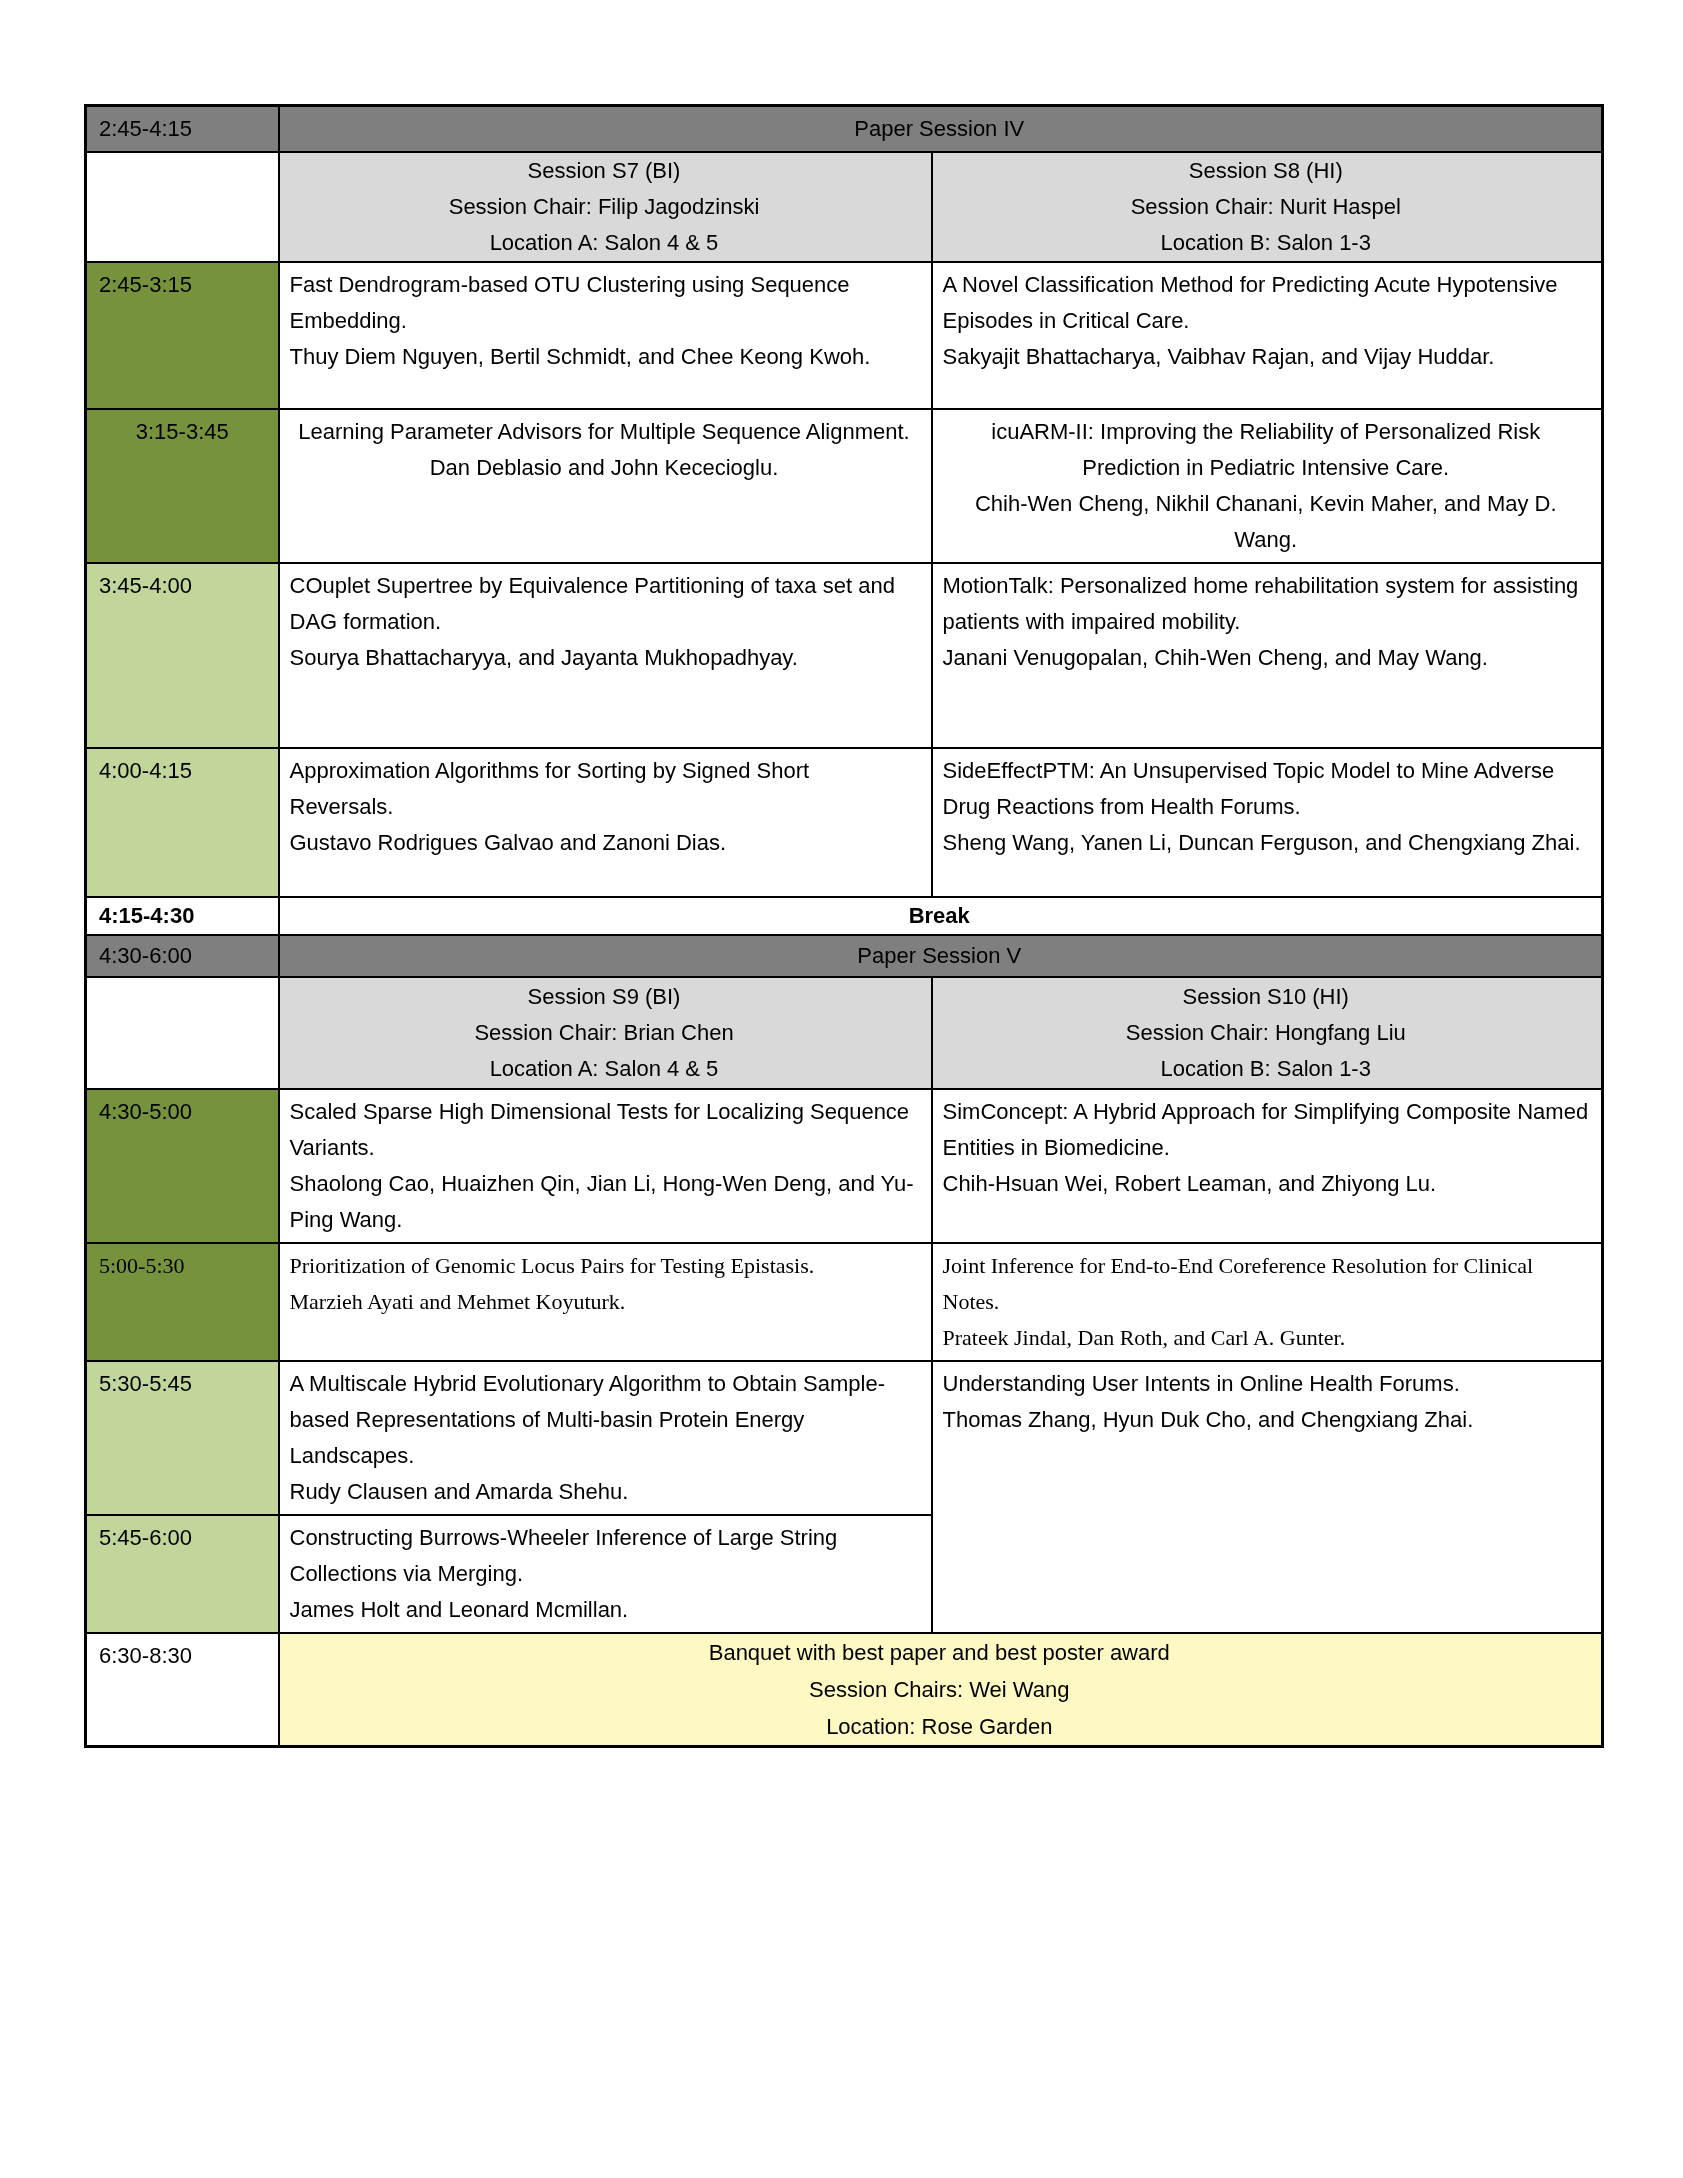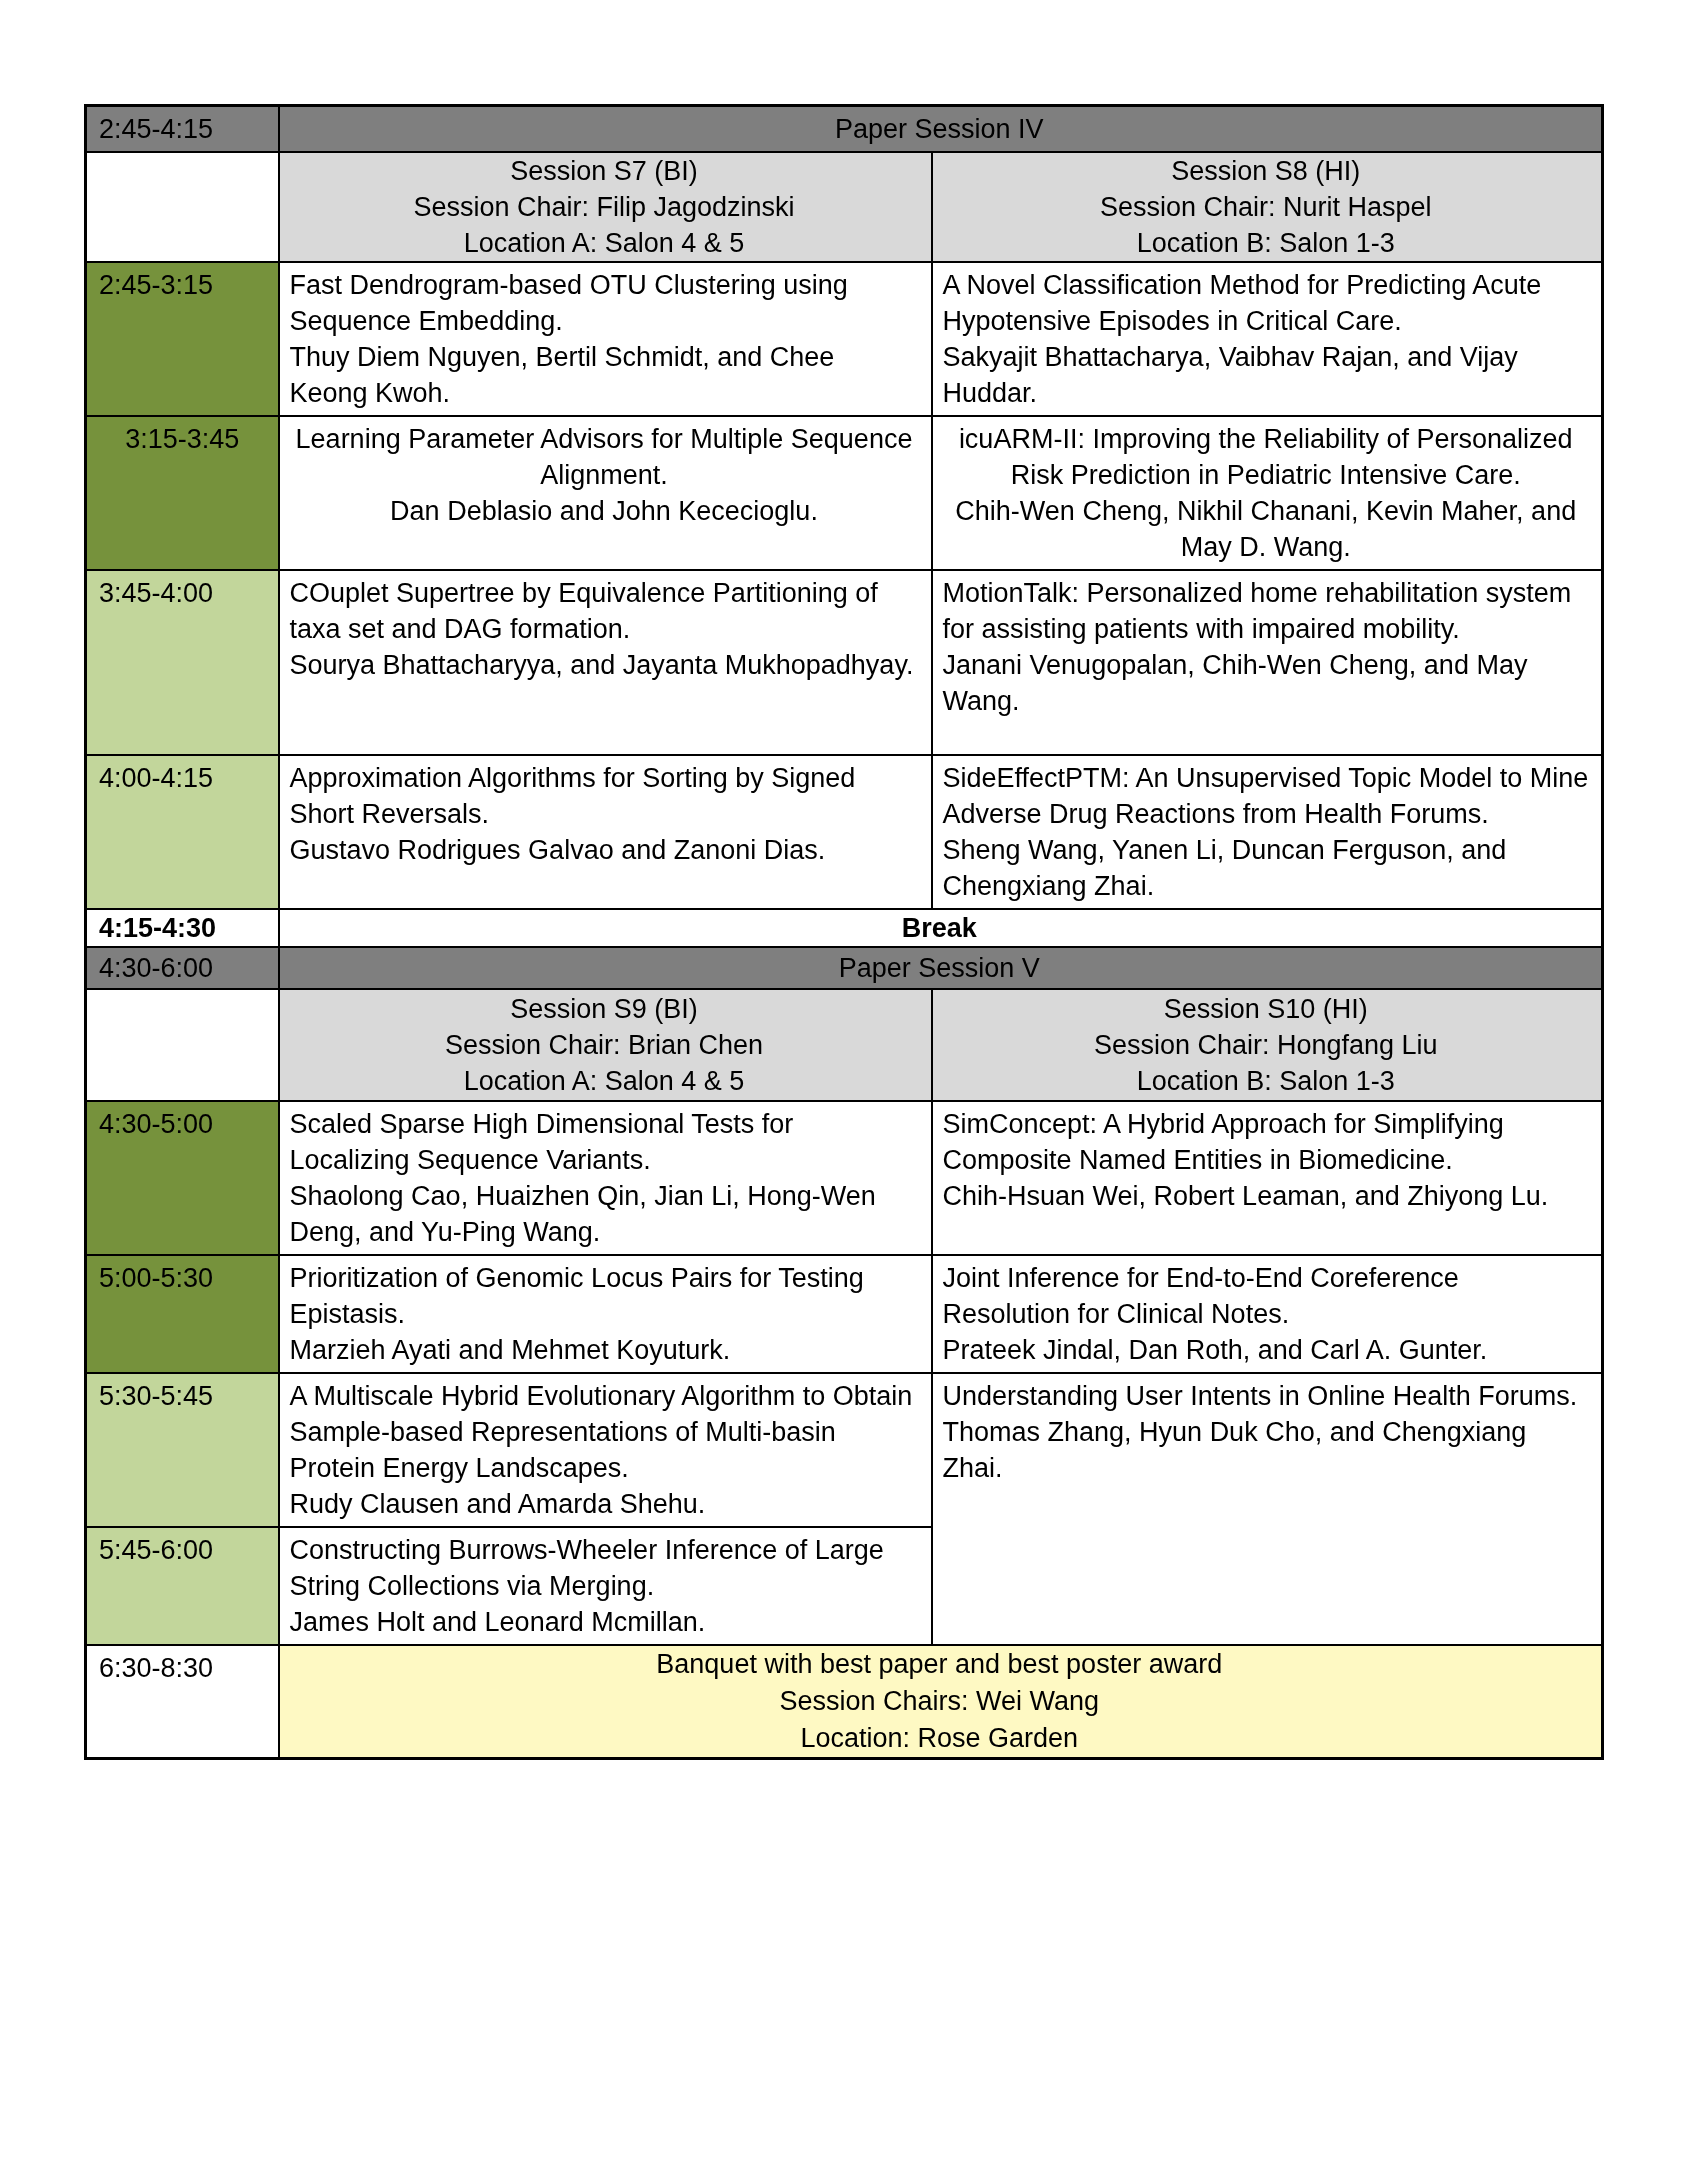--- a/index.html
+++ b/index.html
@@ -23,21 +23,21 @@
     width: 1518px;
     border: 3px solid #000;
   }
   col.c-time { width: 193px; }
   col.c-bi   { width: 653px; }
   col.c-hi   { width: 671px; }
 
   td {
     border: 2px solid #000;
     vertical-align: top;
-    font-size: 27px;
+    font-size: 22px;
     line-height: 36px;
     padding: 4px 12px 4px 10px;
     overflow: hidden;
   }
   .center { text-align: center; }
   .vmid   { vertical-align: middle; padding-top: 0; padding-bottom: 0; }
 
   .gray   { background: #7f7f7f; }
   .lgray  { background: #d9d9d9; }
   .dgreen { background: #76923c; }
@@ -49,21 +49,21 @@
   tr.r-hdr4   { height: 46px; }
   tr.r-s78    { height: 108px; }
   tr.r-1      { height: 147px; }
   tr.r-2      { height: 146px; text-align: center; }
   tr.r-3      { height: 185px; }
   tr.r-4      { height: 149px; }
   tr.r-break  { height: 38px; font-weight: bold; }
   tr.r-hdr5   { height: 42px; }
   tr.r-s910   { height: 112px; }
   tr.r-5      { height: 153px; margin-top: 21px; }
-  tr.r-6      { height: 114px; }
+  tr.r-6      { height: 114px; font-family: Liberation Serif, serif; }
   tr.r-7      { height: 149px; }
   tr.r-8      { height: 104px; }
   tr.r-banq   { height: 112px; }
 
   .session-hdr div { line-height: 36px; }
   .banquet-cell div { line-height: 37px; }
 </style>
 </head>
 <body>
 

